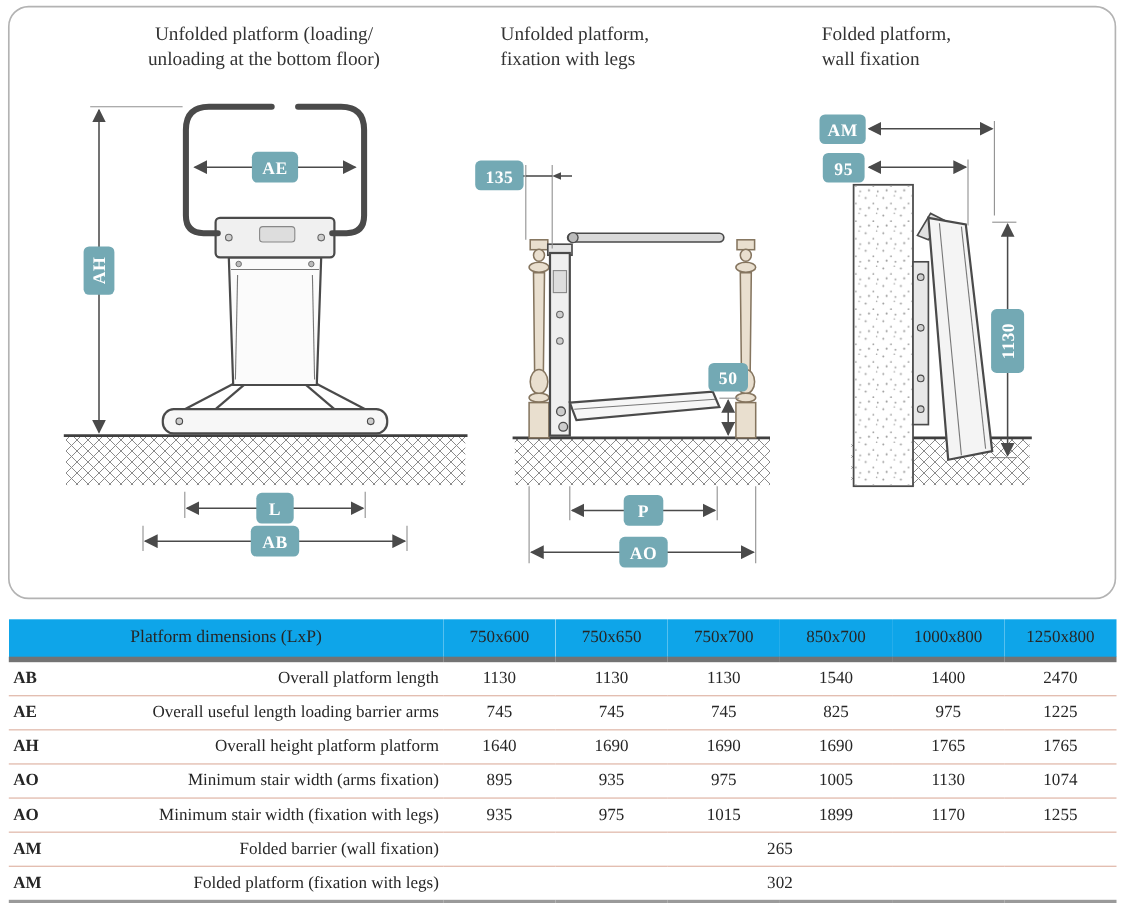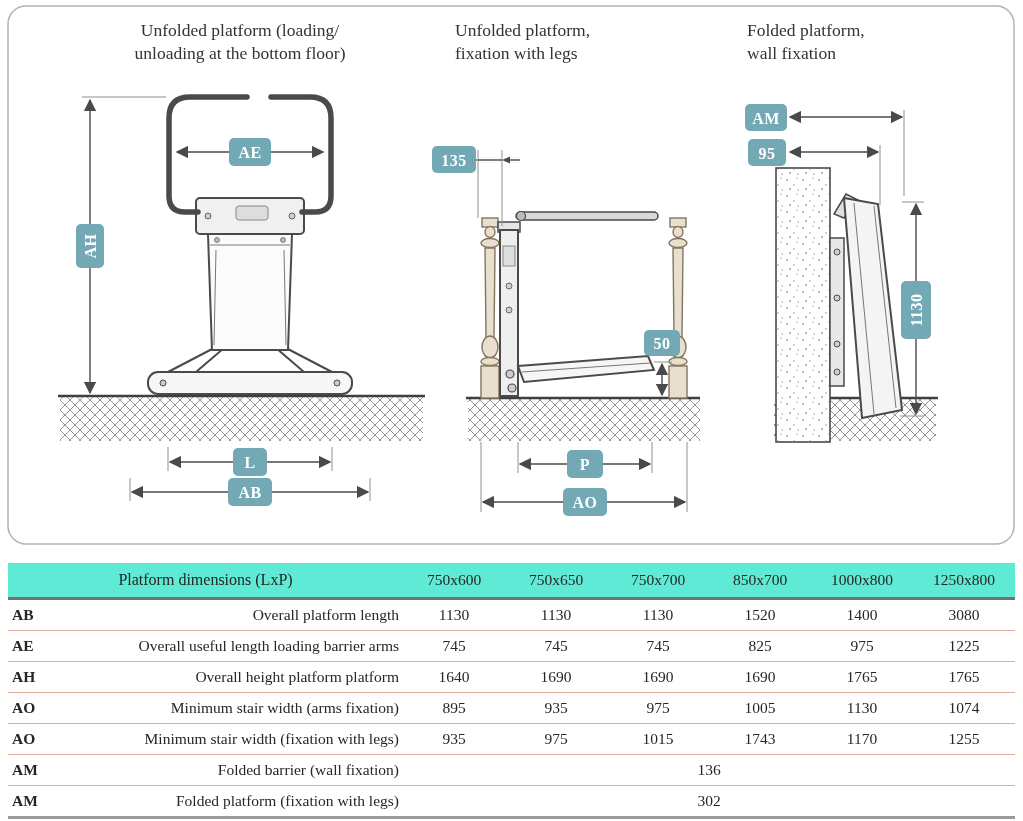--- a/index.html
+++ b/index.html
@@ -6,21 +6,21 @@
   .page{position:relative;width:1023px;height:821px;background:#fff;font-family:Liberation Serif, serif;overflow:hidden;}
   svg.diagram{position:absolute;top:0;left:0;display:block;}
   .panel-title{font-size:17.5px;fill:#333;}
   .badge-text{font-size:16px;font-weight:bold;fill:#fff;letter-spacing:.5px;}
   .dim{stroke:#4a4a4a;stroke-width:1.4;fill:none;}
   .wit{stroke:#909090;stroke-width:1;fill:none;}
   .draw{stroke:#4a4a4a;stroke-width:2;fill:#f8f8f8;}
   .thin{stroke:#777;stroke-width:1;fill:none;}
   table.dims{position:absolute;top:563px;left:8px;width:1007px;border-collapse:collapse;font-size:15.5px;color:#262626;table-layout:fixed;}
   table.dims th,table.dims td{padding:6px 4px;white-space:nowrap;overflow:hidden;}
-  tr.head th{background:#5eead4;font-weight:normal;text-align:center;border-bottom:3px solid #737373;padding-top:8px;padding-bottom:8px;}
+  tr.head th{background:#0ea5e9;font-weight:normal;text-align:center;border-bottom:5px solid #737373;padding-top:8px;padding-bottom:8px;}
   th.titleCell{text-align:left;font-weight:bold;font-size:16px;padding-left:8px;}
   td.code{font-weight:bold;padding-left:8px;}
   td.label{text-align:right;}
   td.val{text-align:center;}
   tbody tr{border-bottom:1px solid #dcae9e;}
   tbody tr.last{border-bottom:3px solid #9a9a9a;}
 </style>
 </head>
 <body>
 
@@ -251,23 +251,23 @@
       <th>1250x800</th>
     </tr>
   </thead>
   <tbody>
     <tr>
       <td class="code">AB</td>
       <td class="label">Overall platform length</td>
       <td class="val">1130</td>
       <td class="val">1130</td>
       <td class="val">1130</td>
-      <td class="val">1520</td>
+      <td class="val">1540</td>
       <td class="val">1400</td>
-      <td class="val">3080</td>
+      <td class="val">2470</td>
     </tr>
     <tr>
       <td class="code">AE</td>
       <td class="label">Overall useful length loading barrier arms</td>
       <td class="val">745</td>
       <td class="val">745</td>
       <td class="val">745</td>
       <td class="val">825</td>
       <td class="val">975</td>
       <td class="val">1225</td>
@@ -291,28 +291,28 @@
       <td class="val">1005</td>
       <td class="val">1130</td>
       <td class="val">1074</td>
     </tr>
     <tr>
       <td class="code">AO</td>
       <td class="label">Minimum stair width (fixation with legs)</td>
       <td class="val">935</td>
       <td class="val">975</td>
       <td class="val">1015</td>
-      <td class="val">1743</td>
+      <td class="val">1899</td>
       <td class="val">1170</td>
       <td class="val">1255</td>
     </tr>
     <tr>
       <td class="code">AM</td>
       <td class="label">Folded barrier (wall fixation)</td>
-      <td class="val" colspan="6">136</td>
+      <td class="val" colspan="6">265</td>
     </tr>
     <tr class="last">
       <td class="code">AM</td>
       <td class="label">Folded platform (fixation with legs)</td>
       <td class="val" colspan="6">302</td>
     </tr>
   </tbody>
 </table>
 
 </div>

